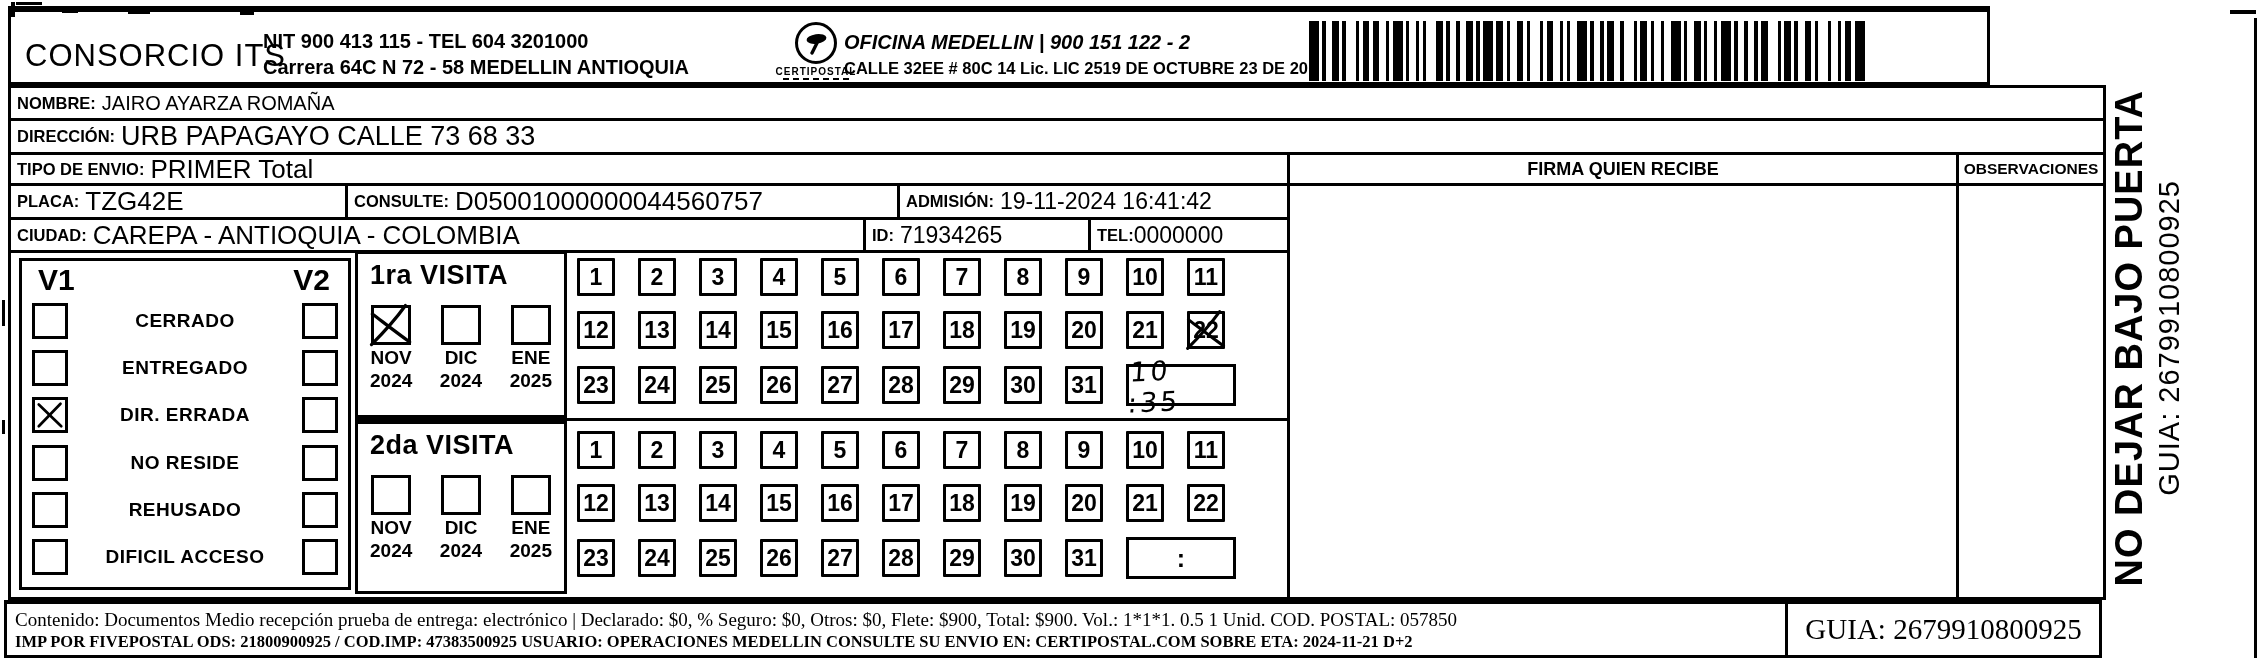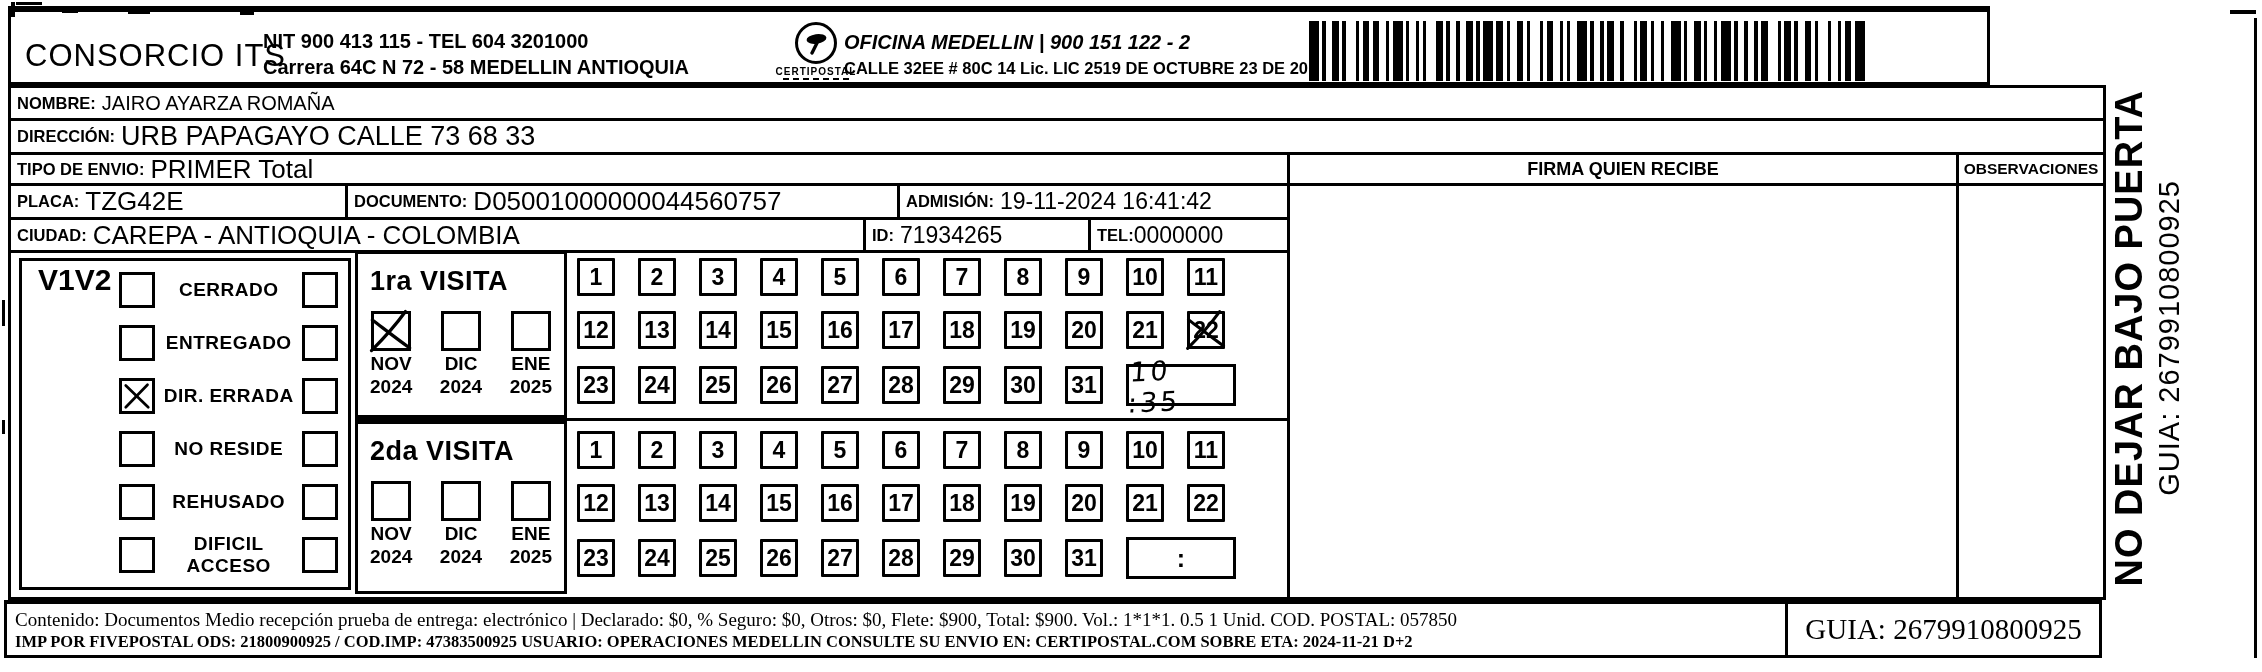--- a/index.html
+++ b/index.html
@@ -50,34 +50,34 @@
 
   
   .firma-region { position: absolute; left: 1276px; top: 67px; width: 669px; height: 442px; border-left: 3px solid #000; }
   .observ-region { position: absolute; left: 1945px; top: 67px; width: 147px; height: 442px; border-left: 3px solid #000; }
   .col-header { height: 31px; border-bottom: 3px solid #000; display:flex; align-items:center; justify-content:center;
     font-weight: bold; font-size: 18px; white-space: nowrap; }
   .observ-region .col-header { font-size: 15.5px; }
 
   
   .status-panel { position: absolute; left: 8px; top: 170px; width: 332px; height: 332px; border: 3px solid #000;
-    display: flex; padding: 2px 10px 6px; }
+    display: flex; flex-direction: column; padding: 2px 10px 6px; }
   .status-header { display: flex; justify-content: space-between; padding: 0 8px 0 6px;
     font-size: 30px; font-weight: bold; height: 34px; line-height: 34px; }
   .status-row { flex: 1; display: flex; align-items: center; }
   .status-label { flex: 1; text-align: center; font-size: 19px; font-weight: bold; letter-spacing: 0.5px; }
 
   .checkbox { position: relative; width: 36px; height: 36px; border: 3px solid #000; background: #fff; flex: none; }
   .checkbox svg, .daybox > svg { position: absolute; inset: 0; width: 100%; height: 100%; overflow: visible; }
   svg.xmark path { stroke: #000; fill: none; stroke-linecap: round; }
   svg.xmark.print path { stroke-width: 3.6; }
   svg.xmark.hand path { stroke-width: 3.8; }
 
   
-  .visit-box { position: absolute; border: 3px solid #000; padding-top: 12px; }
+  .visit-box { position: absolute; border: 3px solid #000; padding-top: 6px; }
   .visit-box.v1st { left: 344px; top: 163px; width: 212px; height: 167px; }
   .visit-box.v2nd { left: 344px; top: 333px; width: 212px; height: 173px; }
   .visit-title { font-size: 27px; font-weight: bold; padding-left: 12px; letter-spacing: 0.5px; }
   .months { display: flex; justify-content: space-between; padding: 14px 12px 0; }
   .month-col { display: flex; flex-direction: column; align-items: center; }
   .month-col .checkbox { width: 40px; height: 40px; }
   .month-name, .month-year { font-size: 19px; font-weight: bold; line-height: 1.2; margin-top: 2px; }
   .month-year { margin-top: 0; }
 
   
@@ -274,21 +274,21 @@
       <span class="lbl">TIPO DE ENVIO:</span>
       <span class="val">PRIMER Total</span>
     </div>
 
     <div class="row r4">
       <div class="cell" style="width:337px">
         <span class="lbl">PLACA:</span>
         <span class="val">TZG42E</span>
       </div>
       <div class="cell" style="width:552px">
-        <span class="lbl">DOCUMENTO:</span>
+        <span class="lbl">CONSULTE:</span>
         <span class="val">D05001000000044560757</span>
       </div>
       <div class="cell" style="width:387px">
         <span class="lbl">ADMISIÓN:</span>
         <span class="val sm">19-11-2024 16:41:42</span>
       </div>
     </div>
 
     <div class="row r5">
       <div class="cell" style="width:855px">

